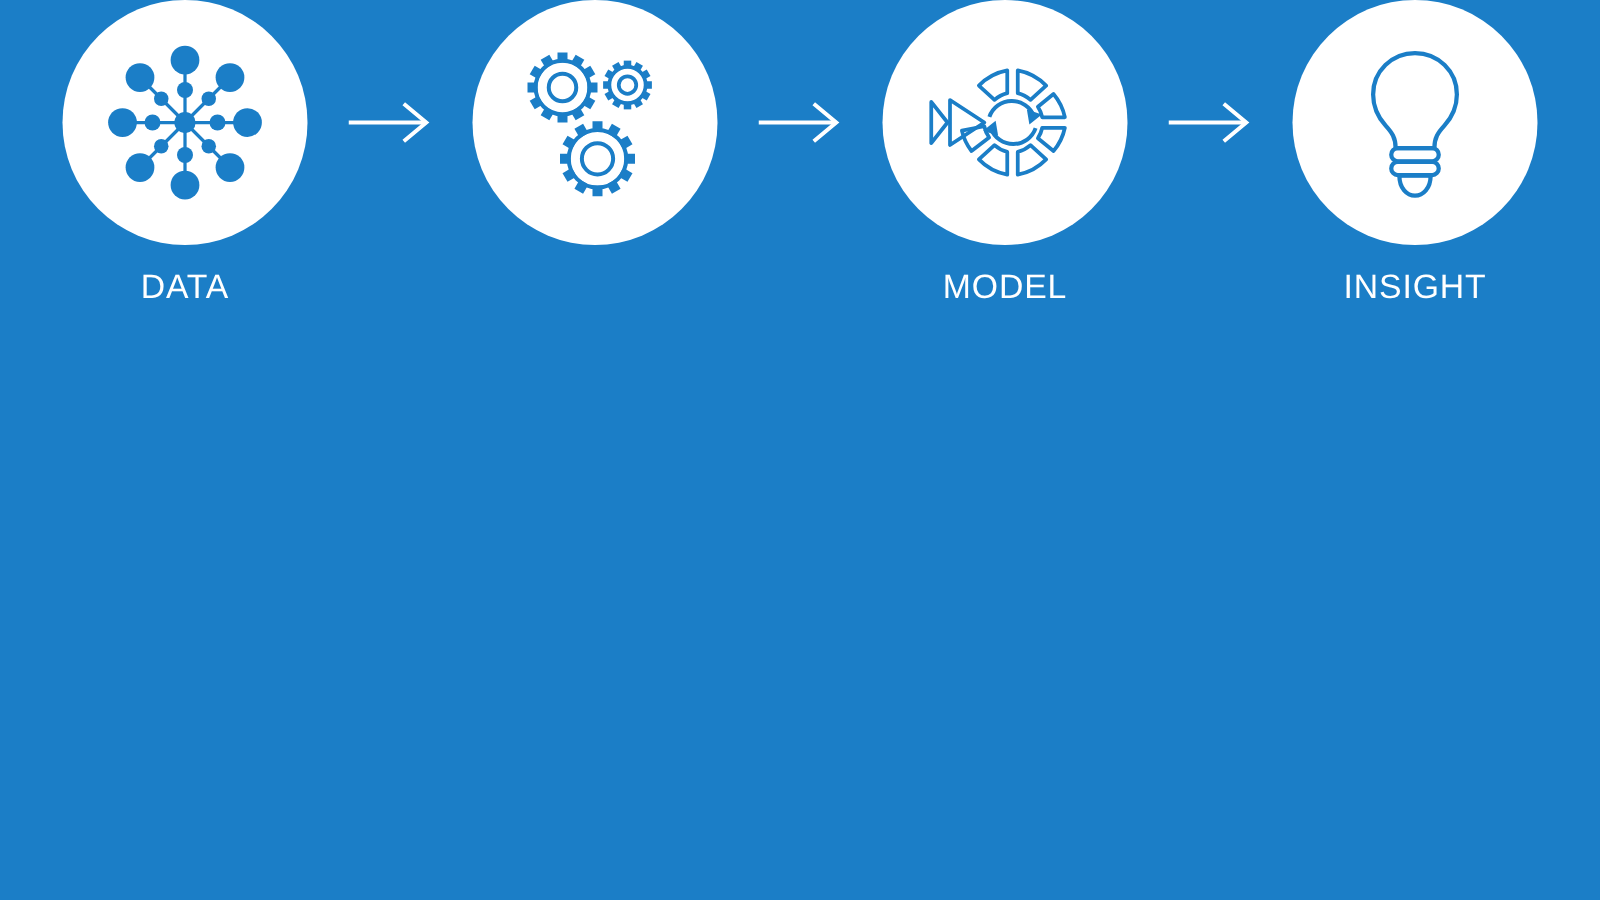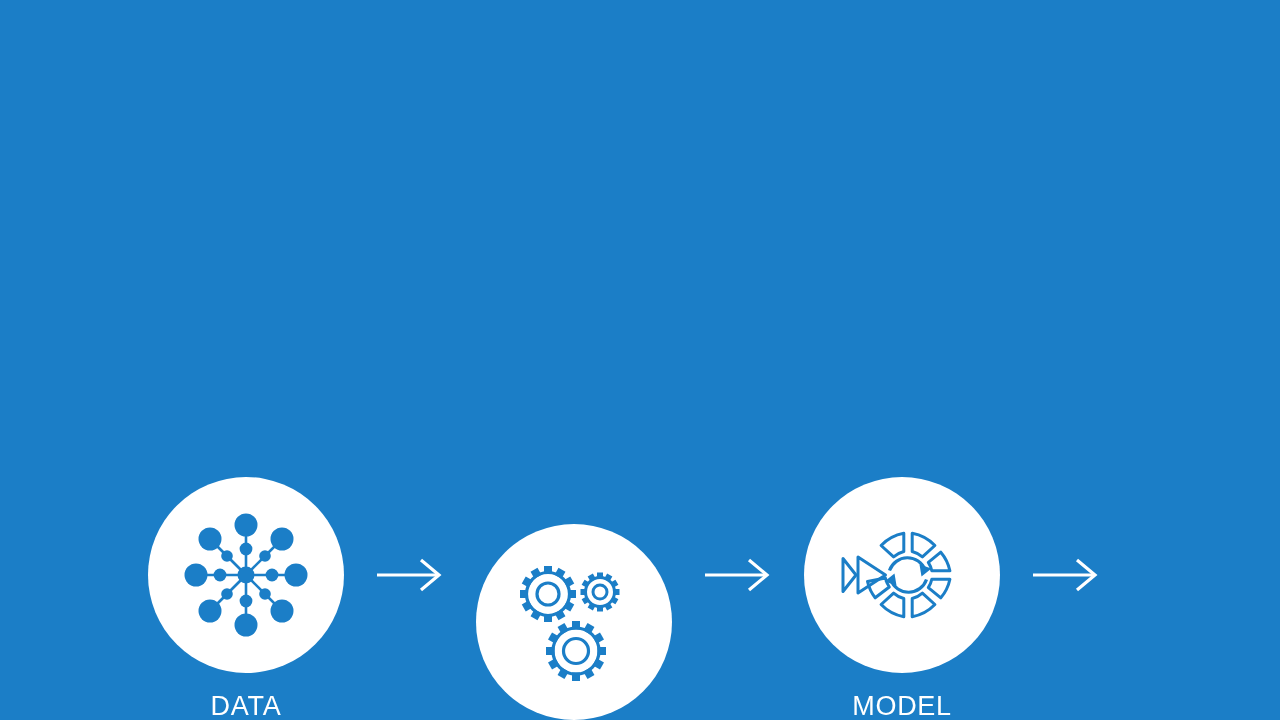--- a/index.html
+++ b/index.html
@@ -20,21 +20,21 @@
     height: 720px;
     background: #1b7ec7;
   }
   .flow {
     position: absolute;
     left: 0;
     top: 0;
     width: 1280px;
     height: 720px;
     display: flex;
-    align-items: flex-end;
+    align-items: flex-start;
     justify-content: center;
   }
   .stage {
     width: 196px;
     display: flex;
     flex-direction: column;
     align-items: center;
     justify-content: center;
   }
   .disc {
@@ -332,15 +332,37 @@
 
     <div class="connector">
       <svg width="70" height="34" viewBox="0 0 70 34">
         <g stroke="#ffffff" stroke-width="3.2" fill="none" stroke-linecap="butt">
           <line x1="2" y1="17" x2="64" y2="17"></line>
           <polyline points="46,2 64,17 46,32"></polyline>
         </g>
       </svg>
     </div>
 
+    <div class="stage">
+      <div class="disc">
+        <svg width="120" height="132" viewBox="0 0 120 132">
+          <g fill="none" stroke="#1b7ec7" stroke-width="3.4" stroke-linejoin="round" stroke-linecap="round">
+
+            <path d="M 44.5,86.5
+                     C 44.5,78 41.5,74 36.5,68.5
+                     C 30.0,61.2 26.5,52.5 26.5,43.5
+                     C 26.5,25.0 41.5,10.5 60,10.5
+                     C 78.5,10.5 93.5,25.0 93.5,43.5
+                     C 93.5,52.5 90.0,61.2 83.5,68.5
+                     C 78.5,74 75.5,78 75.5,86.5 Z"></path>
+
+            <rect x="41" y="86.5" width="38" height="10.5" rx="5.2"></rect>
+            <rect x="41" y="97.5" width="38" height="10.5" rx="5.2"></rect>
+
+            <path d="M 47.5,108.5 L 72.5,108.5 C 72.5,118.5 66.5,124.5 60,124.5 C 53.5,124.5 47.5,118.5 47.5,108.5 Z"></path>
+          </g>
+        </svg>
+      </div>
+      <div class="stage-label">INSIGHT</div>
+    </div>
 
   </div>
 </div>
 
 </body></html>

